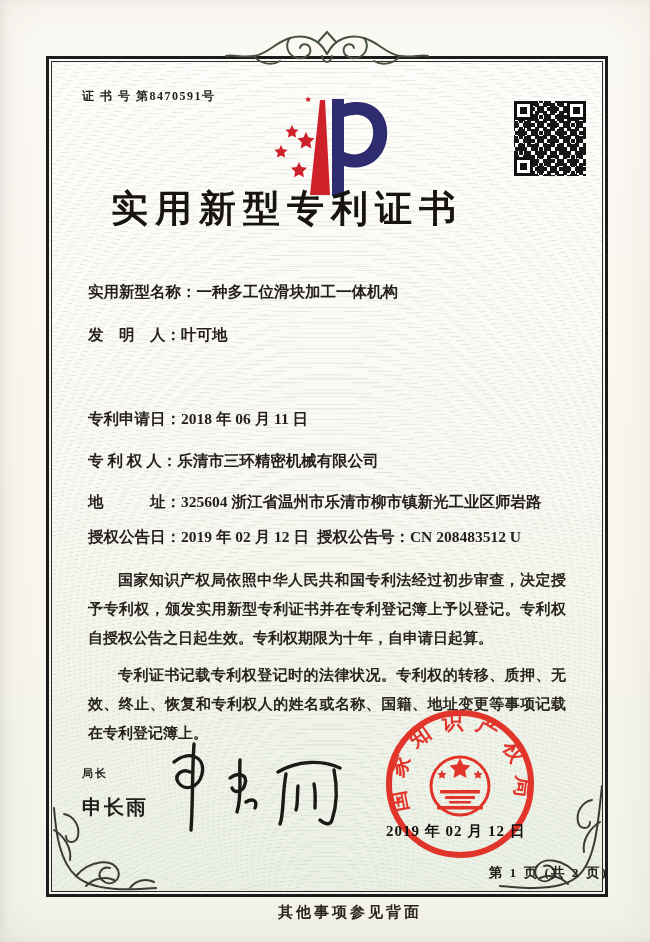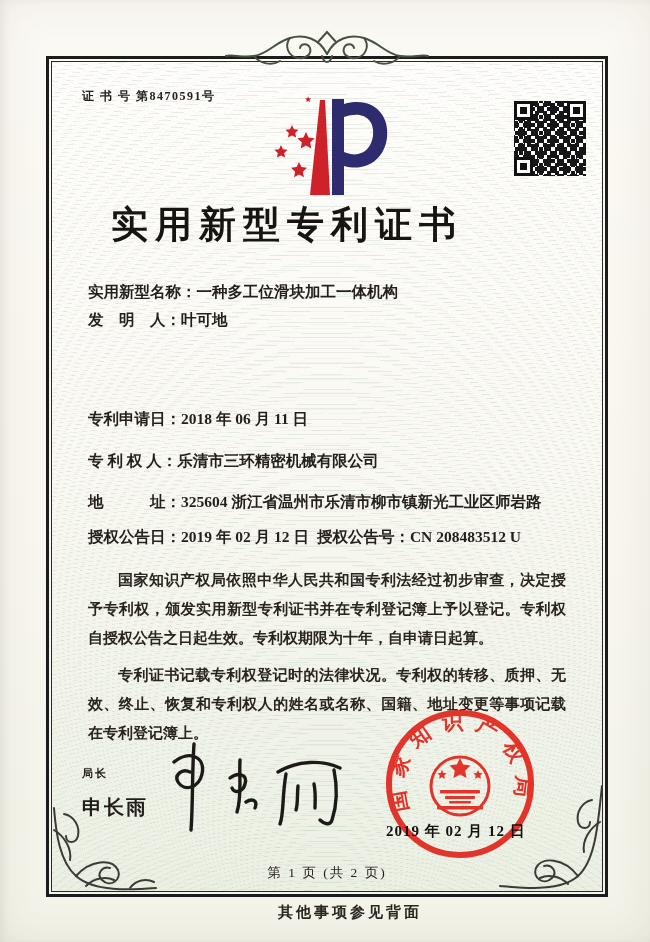--- a/index.html
+++ b/index.html
@@ -45,21 +45,21 @@
       repeating-conic-gradient(#161616 0% 25%, transparent 0% 50%);
     background-size:8px 8px,13px 15px;
     background-position:1px 2px,4px 5px;
   }
   .qr-finder{position:absolute;width:19px;height:19px;background:#fff;border:3px solid #111;box-sizing:border-box;}
   .qr-finder i{display:block;width:7px;height:7px;background:#111;margin:3px;}
   .qr-finder.tl{left:0;top:0;}
   .qr-finder.tr{right:0;top:0;}
   .qr-finder.bl{left:0;bottom:0;}
   .cert-title{
-    position:absolute;left:46px;top:200px;width:482px;
+    position:absolute;left:46px;top:184px;width:482px;
     text-align:center;font-size:37px;font-weight:700;letter-spacing:7px;
     color:#181410;
   }
   
   .field-row{
     position:absolute;left:80px;width:500px;
     font-size:15.5px;font-weight:700;color:#241f1b;
     white-space:nowrap;
   }
   .field-row .lbl{display:inline-block;margin-left:8px;}
@@ -78,22 +78,22 @@
   .signer .n{font-size:20px;font-weight:700;letter-spacing:2px;margin-top:13px;}
   .sign-hand{position:absolute;left:158px;top:738px;}
   
   .seal{position:absolute;left:382px;top:706px;width:156px;height:156px;opacity:.92;}
   .seal-date{
     position:absolute;left:386px;top:822px;
     font-size:15px;font-weight:700;color:#14110e;letter-spacing:1px;z-index:5;
   }
   
   .page-indicator{
-    position:absolute;left:46px;top:864px;width:562px;text-align:center;
-    font-size:13.5px;font-weight:400;letter-spacing:2px;color:#26211c;
+    position:absolute;left:46px;top:864px;width:562px;text-align:right;
+    font-size:13.5px;font-weight:700;letter-spacing:2px;color:#26211c;
   }
   .back-note{
     position:absolute;left:0;top:903px;width:650px;text-align:center;
     font-size:15px;font-weight:600;letter-spacing:3px;color:#2a241f;padding-left:25px;
   }
 </style>
 </head>
 <body>
 
 <div class="paper">
@@ -142,21 +142,21 @@
     <span class="qr-finder bl">
         <i></i>
       </span>
   </div>
 
   <div class="cert-title">实用新型专利证书</div>
 
   <div class="field-row" style="top:282px">
     <span class="lbl">实用新型名称：</span><span class="val">一种多工位滑块加工一体机构</span>
   </div>
-  <div class="field-row" style="top:310px">
+  <div class="field-row" style="top:325px">
     <span class="lbl">发　明　人：</span><span class="val">叶可地</span>
   </div>
   <div class="field-row" style="top:409px">
     <span class="lbl">专利申请日：</span><span class="val">2018 年 06 月 11 日</span>
   </div>
   <div class="field-row" style="top:451px">
     <span class="lbl">专 利 权 人：</span><span class="val">乐清市三环精密机械有限公司</span>
   </div>
   <div class="field-row" style="top:492px">
     <span class="lbl">地　　　址：</span><span class="val">325604 浙江省温州市乐清市柳市镇新光工业区师岩路</span>

